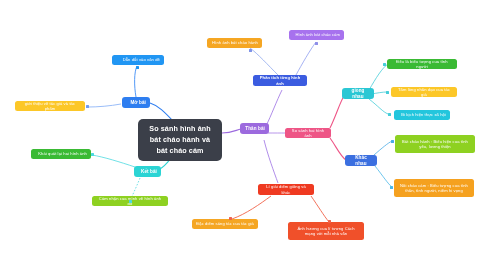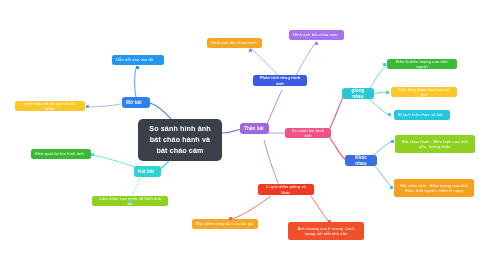--- a/index.html
+++ b/index.html
@@ -23,21 +23,21 @@
     height: 270px;
     pointer-events: none;
   }
   .node {
     position: absolute;
     box-sizing: border-box;
     border-radius: 3px;
     color: #ffffff;
     display: flex;
     align-items: center;
-    justify-content: flex-start;
+    justify-content: flex-end;
     text-align: center;
     line-height: 1.25;
     padding: 2px 4px;
     letter-spacing: 0.1px;
   }
   .node-root {
     border-radius: 5px;
     background: #3b3f49;
     color: #ffffff;
     font-size: 7.2px;

